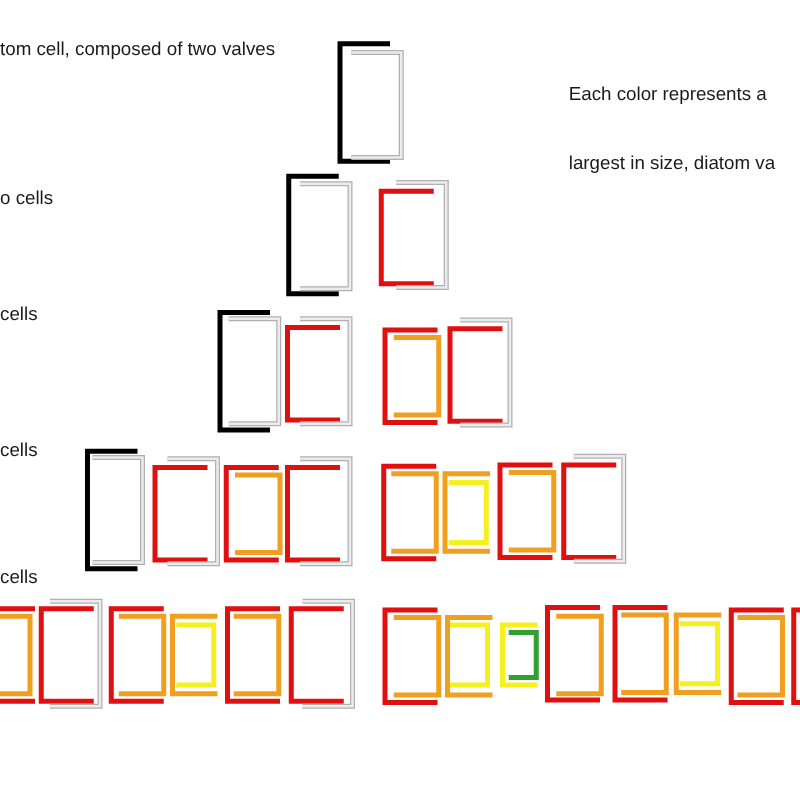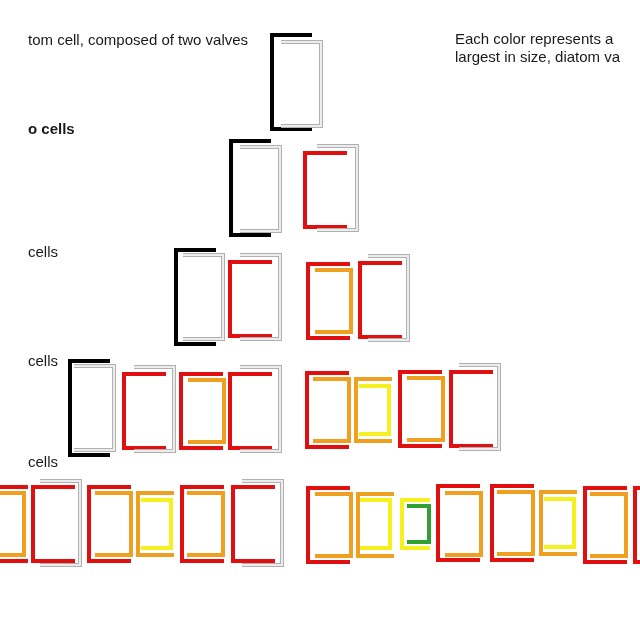--- a/index.html
+++ b/index.html
@@ -1,26 +1,26 @@
 <!DOCTYPE html>
 <html><head>
 <meta charset="utf-8">
 <style>
   html,body{margin:0;padding:0;background:#ffffff;}
   body{width:640px;height:640px;position:relative;overflow:hidden;font-family:"Liberation Sans",sans-serif;}
-  .label{position:absolute;font-size:15px;color:#1a1a1a;white-space:nowrap;line-height:18px;margin-left:28px;}
+  .label{position:absolute;font-size:15px;color:#1a1a1a;white-space:nowrap;line-height:18px;}
   .legend{position:absolute;left:455px;top:30px;font-size:15px;color:#1a1a1a;line-height:18px;white-space:nowrap;}
-  .legend div{height:18px;}
+  .legend div{height:18px;margin-top:37px;}
   svg{position:absolute;left:0;top:0;}
 </style>
 </head>
 <body>
 
 <div class="label" style="left:0;top:31px;">tom cell, composed of two valves</div>
-<div class="label" style="left:0;top:120px;font-weight:bold;">o cells</div>
+<div class="label" style="left:0;top:150px;">o cells</div>
 <div class="label" style="left:0;top:243px;">cells</div>
 <div class="label" style="left:0;top:352px;">cells</div>
 <div class="label" style="left:0;top:453px;"> cells</div>
 
 <div class="legend">
   <div>Each color represents a</div>
   <div>largest in size, diatom va</div>
 </div>
 
 <svg id="diagram" width="640" height="640" viewBox="0 0 640 640">

